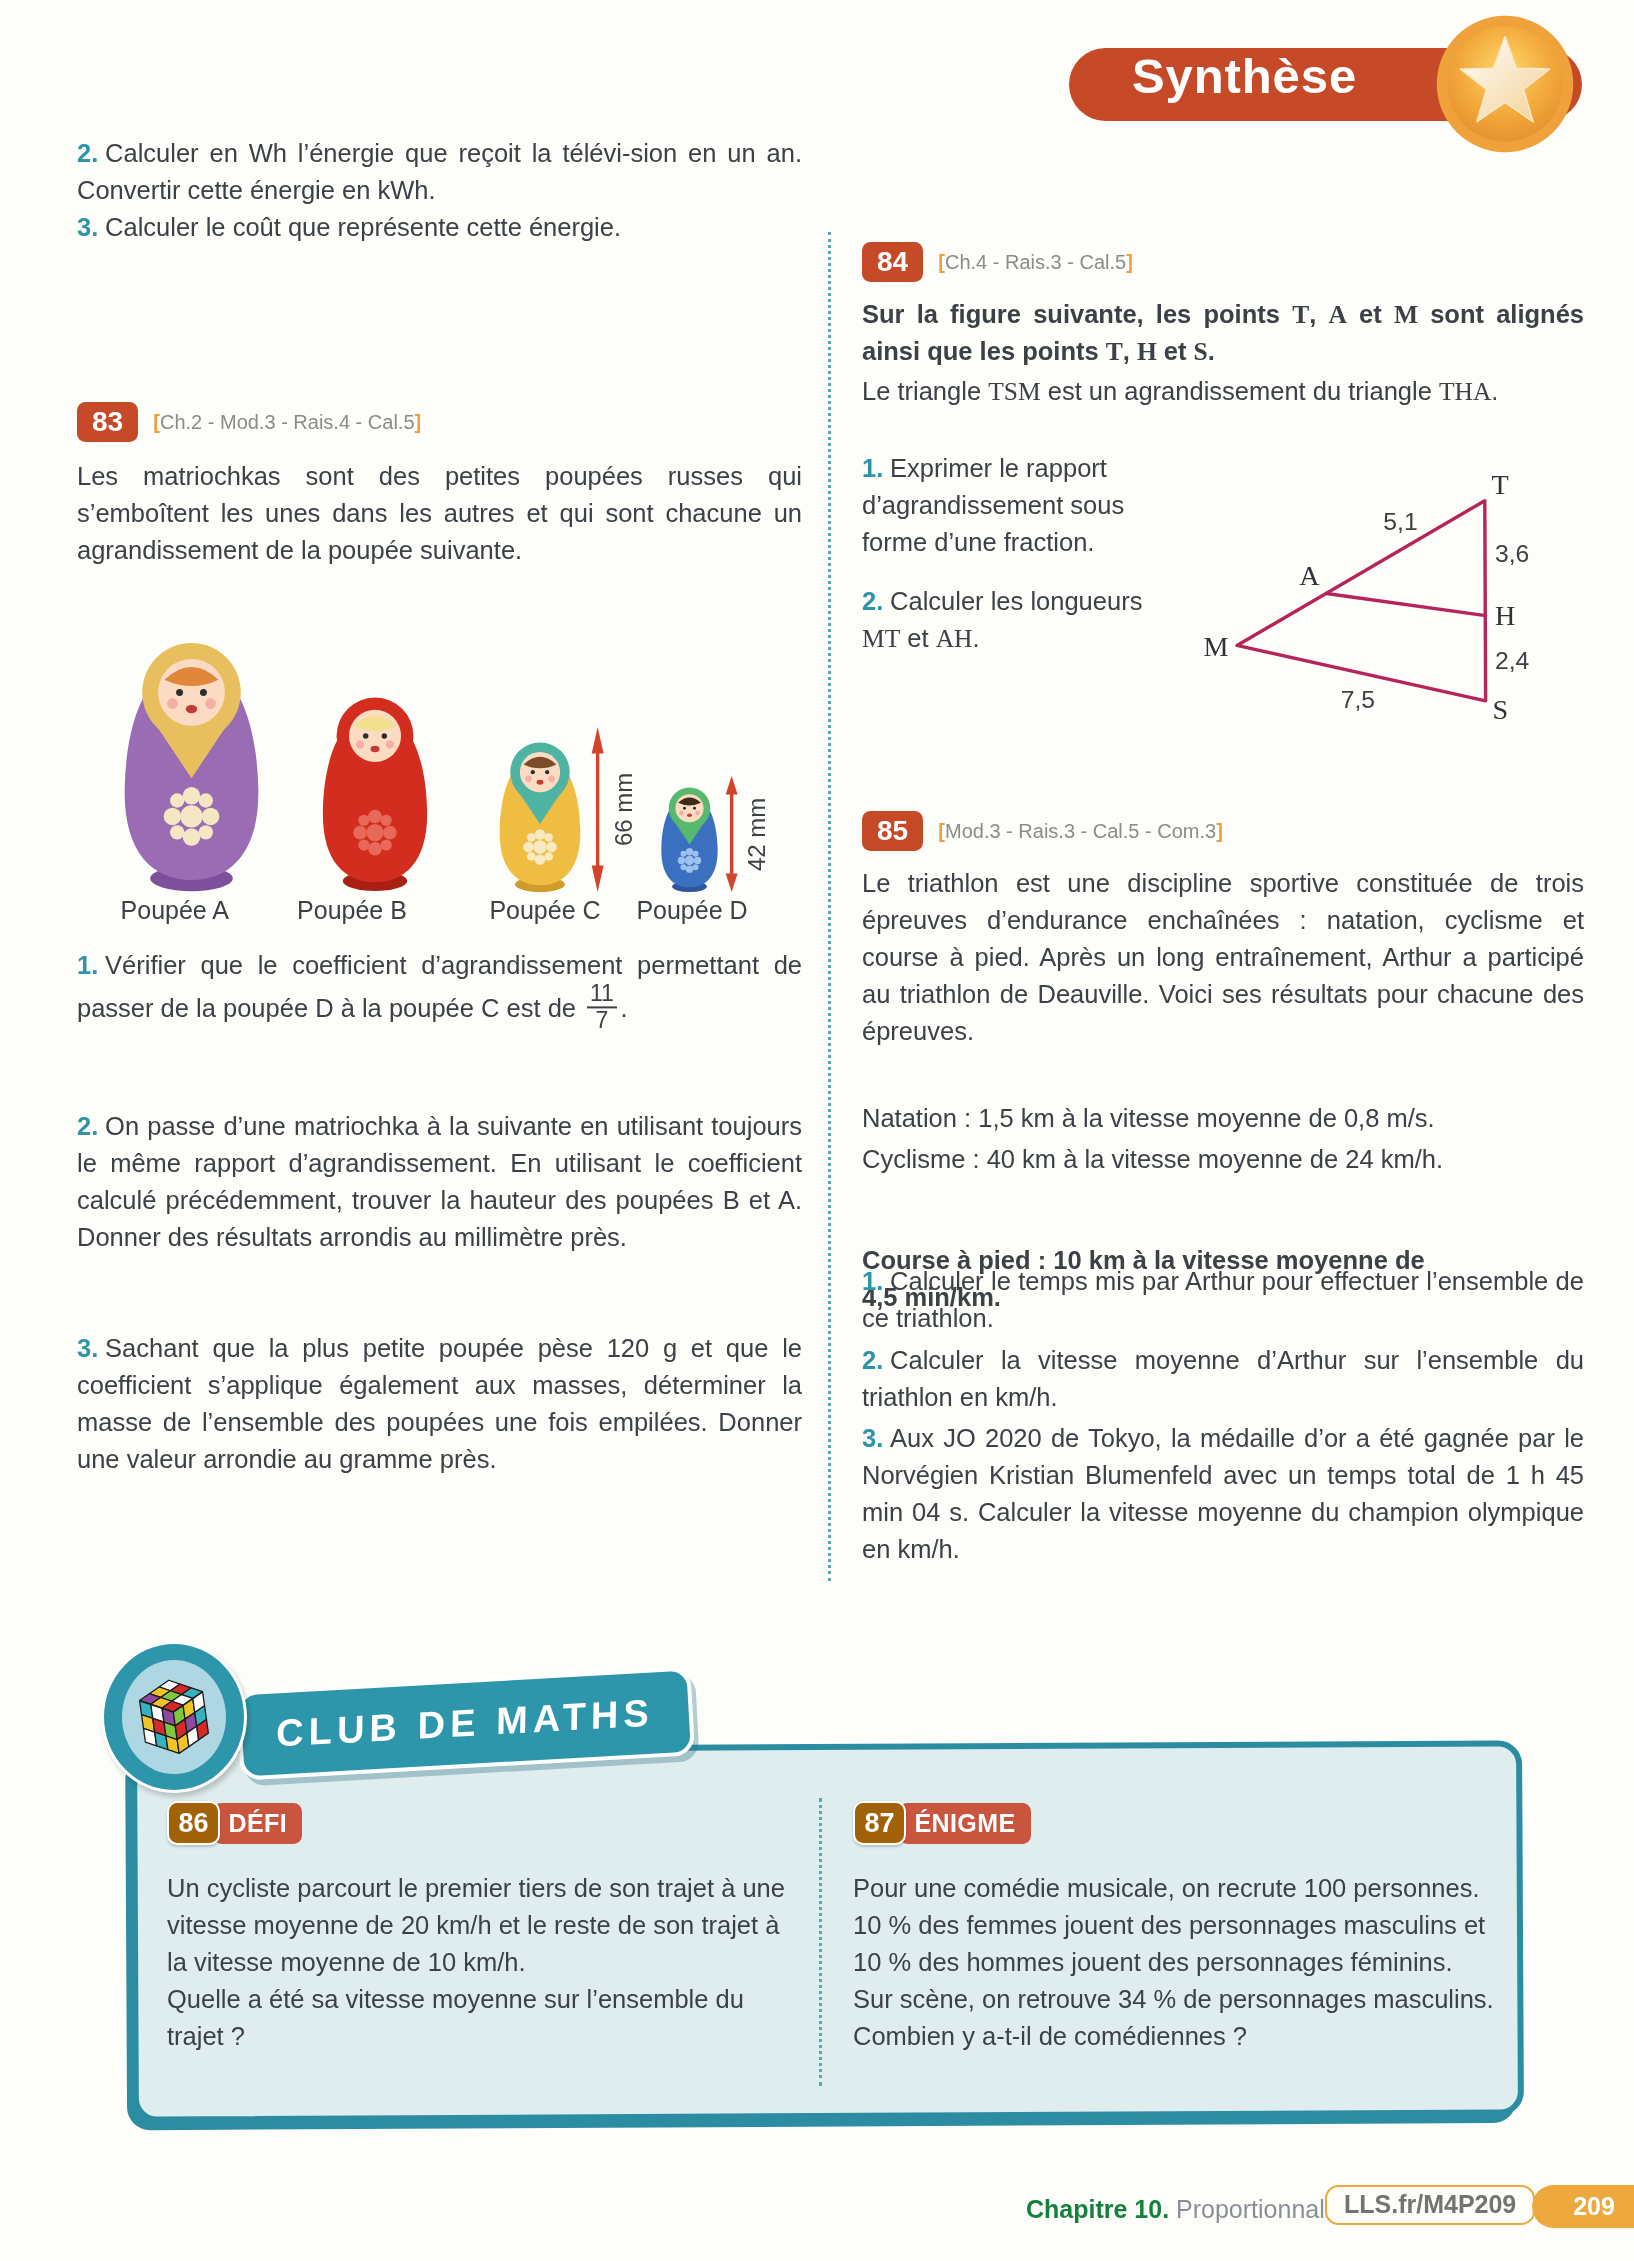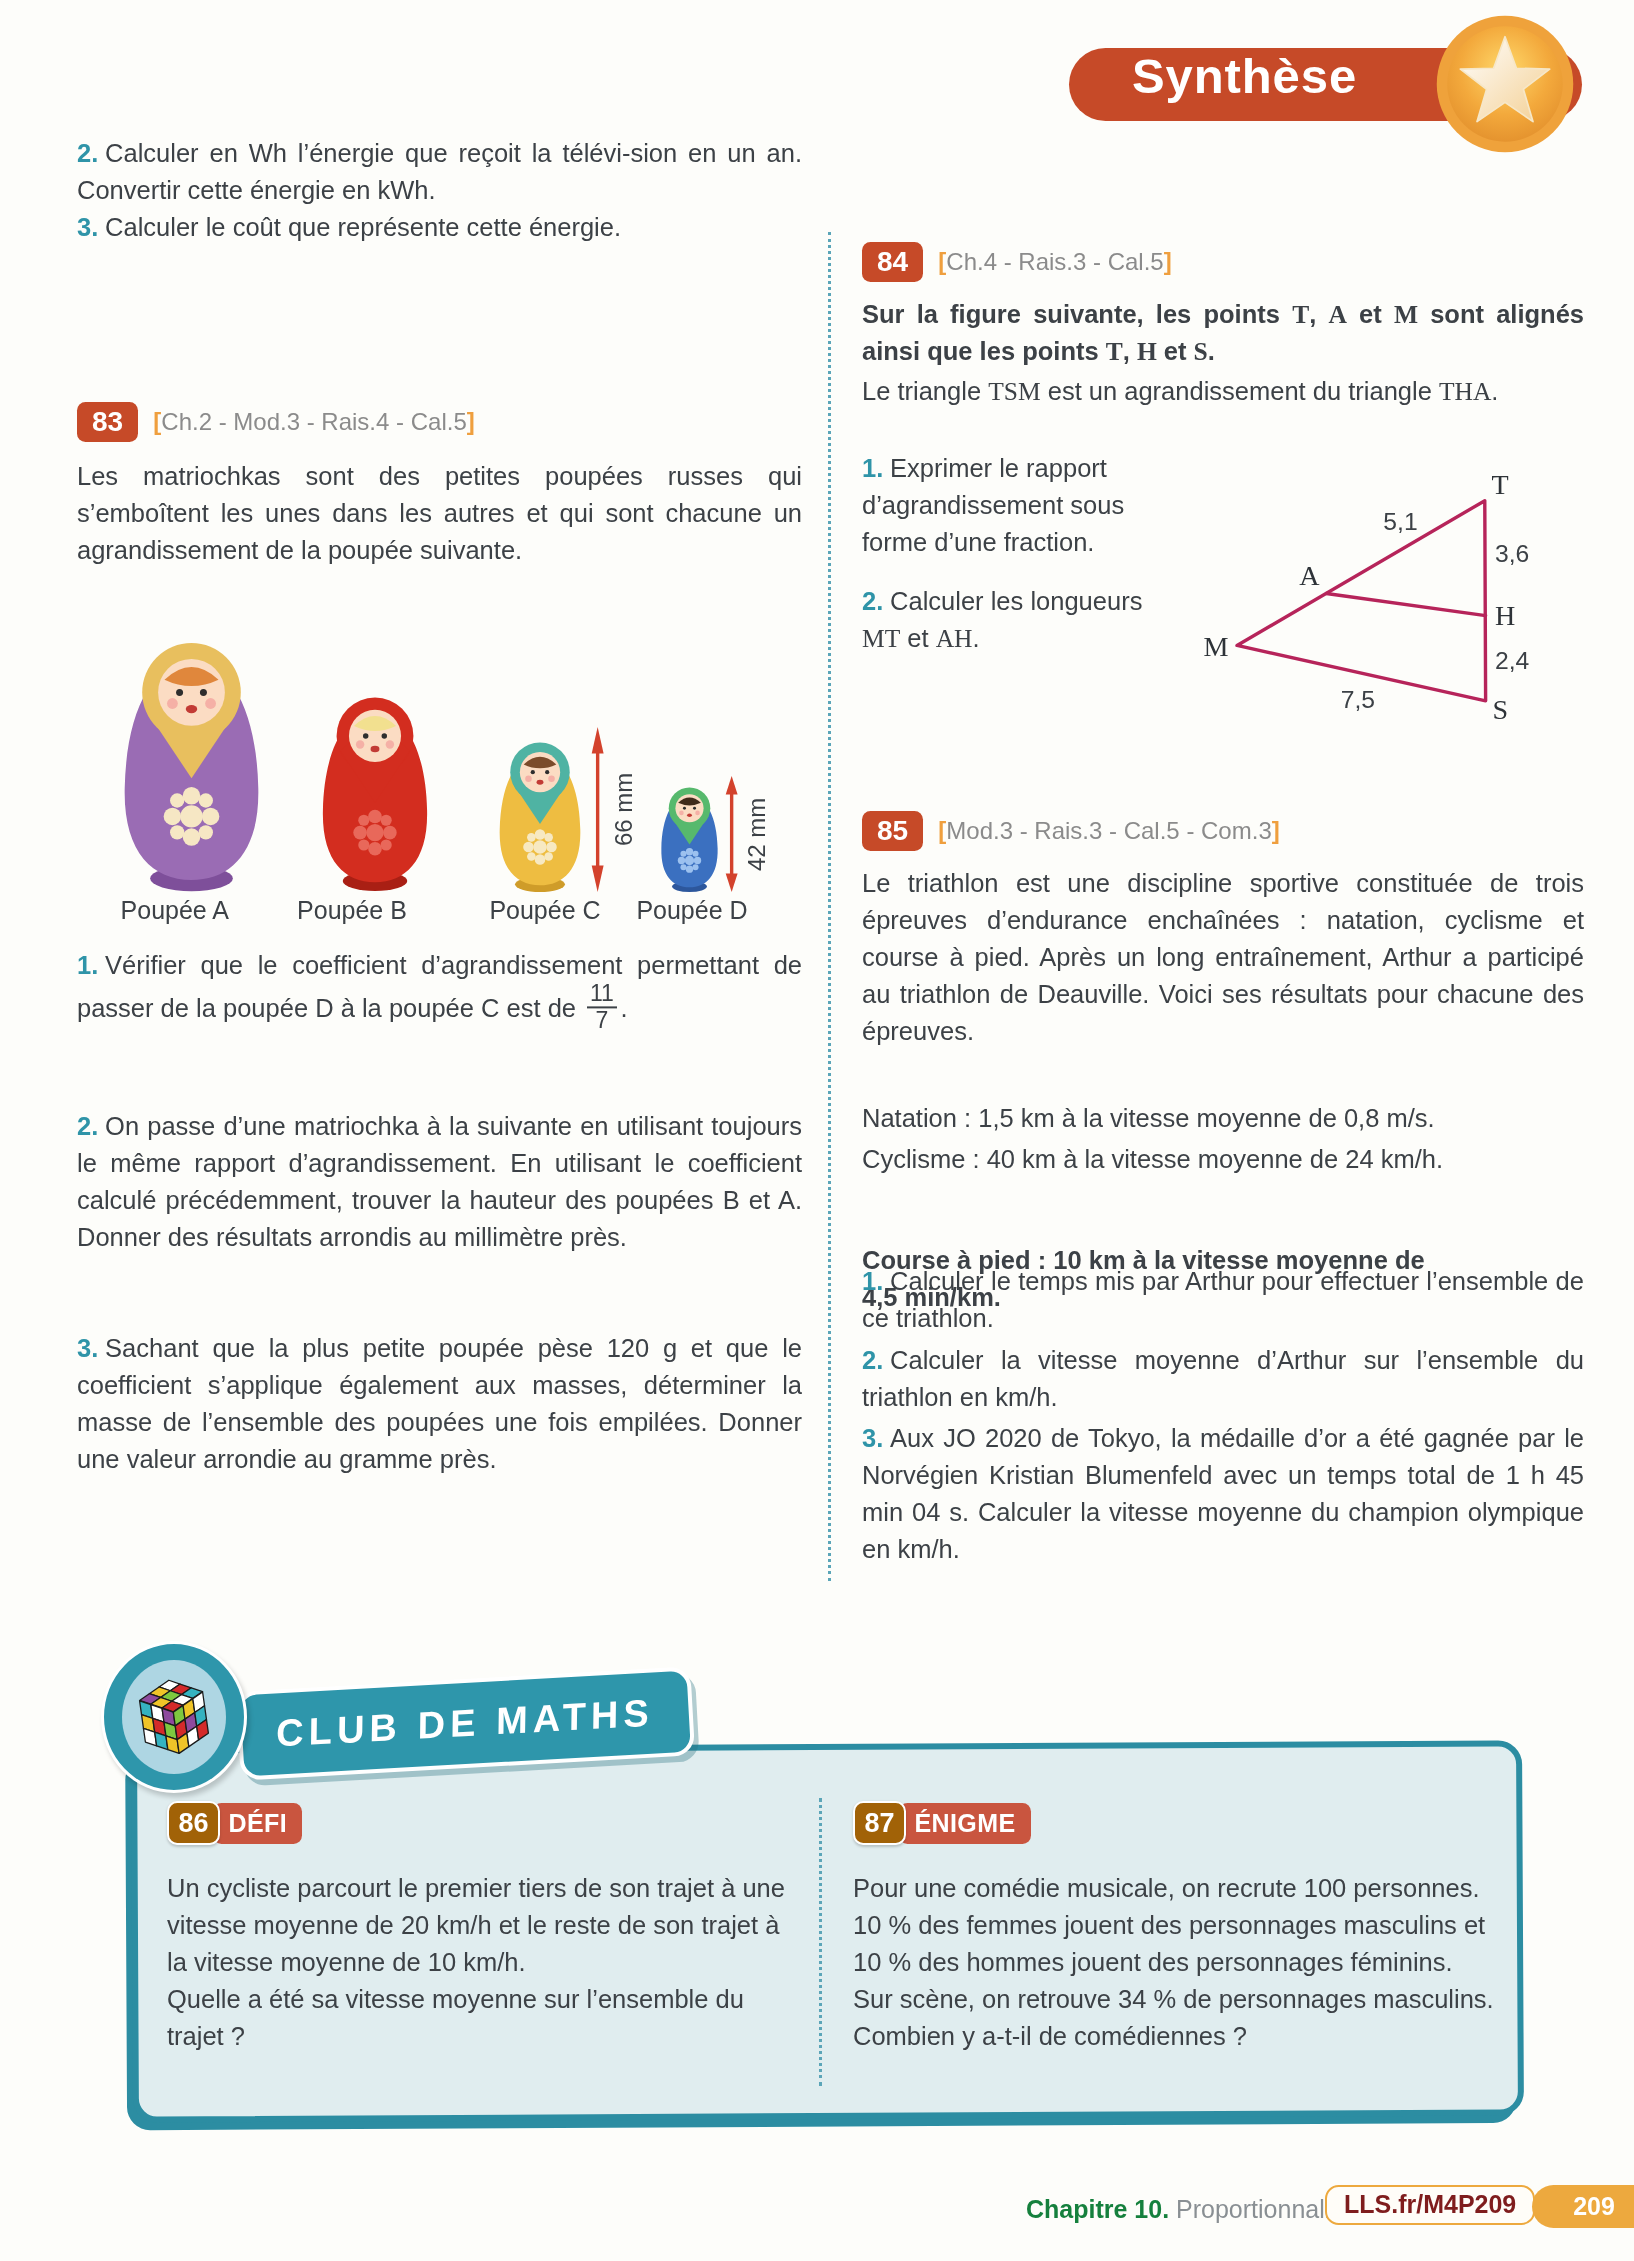--- a/index.html
+++ b/index.html
@@ -15,21 +15,21 @@
   
   .syn-bar{left:1069px;top:48px;width:513px;height:73px;background:#c64a28;border-radius:37px;
            display:flex;align-items:flex-start;padding-left:63px;box-sizing:border-box;}
   .syn-bar span{color:#fff;font-weight:700;font-size:49px;letter-spacing:0.9px;}
   .star-badge{left:1435px;top:13.6px;width:140px;height:140px;}
 
   
   .ex-head{display:flex;align-items:center;gap:15.3px;}
   .ex-badge{background:#c64a28;color:#fff;font-weight:700;font-size:28px;border-radius:8.5px;
             min-width:61px;height:40px;display:flex;align-items:center;justify-content:center;}
-  .tagline{font-size:24px;color:#8b8b8b;white-space:nowrap;}
+  .tagline{font-size:20px;color:#8b8b8b;white-space:nowrap;}
   .bracket{color:#ef9f3e;font-weight:700;}
 
   
   .frac{display:inline-flex;flex-direction:column;align-items:center;vertical-align:middle;
         line-height:1.08;font-size:23px;margin:0 3.4px;transform:translateY(-2.6px);}
   .frac .fn{border-bottom:2.6px solid #3c4146;padding:0 3.4px;}
 
   
   .dolls{left:81px;top:596px;width:715px;height:341px;}
   .doll{position:absolute;bottom:44px;}
@@ -67,21 +67,21 @@
   .num-badge{background:#a16207;border:2.6px solid #fff;border-radius:10.2px;min-width:53px;height:44px;
              color:#fff;font-weight:700;font-size:27px;display:flex;align-items:center;justify-content:center;
              box-shadow:0 1.7px 2.6px rgba(0,0,0,0.18);z-index:2;box-sizing:border-box;}
   .type-badge{background:#c9553f;border-radius:8.5px;height:41px;padding:0 15.3px;margin-left:-6.8px;
               color:#fff;font-weight:700;font-size:25px;display:flex;align-items:center;letter-spacing:0.4px;}
 
   
   .foot-chapter{font-size:25px;}
   .foot-chapter b{color:#15803d;}
   .foot-chapter span{color:#898f93;}
-  .foot-code{border:2.6px solid #eda93e;border-radius:13.6px;background:#fffdf8;color:#7f1d1d;
+  .foot-code{border:2.6px solid #eda93e;border-radius:13.6px;background:#fffdf8;color:#737373;
              font-weight:700;font-size:25px;padding:3.4px 17px;}
   .foot-page{background:#eda93e;border-radius:22px;color:#fff;font-weight:700;font-size:25px;
              width:124px;height:43px;display:flex;align-items:center;justify-content:center;}
 </style>
 </head>
 <body>
 
 <div class="page">
 
   <svg width="0" height="0" style="position:absolute" aria-hidden="true">

